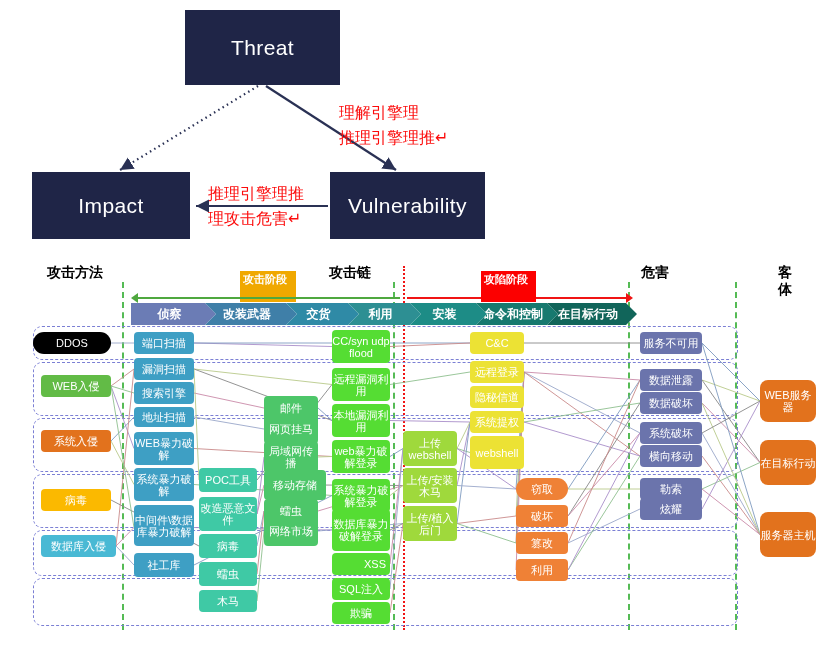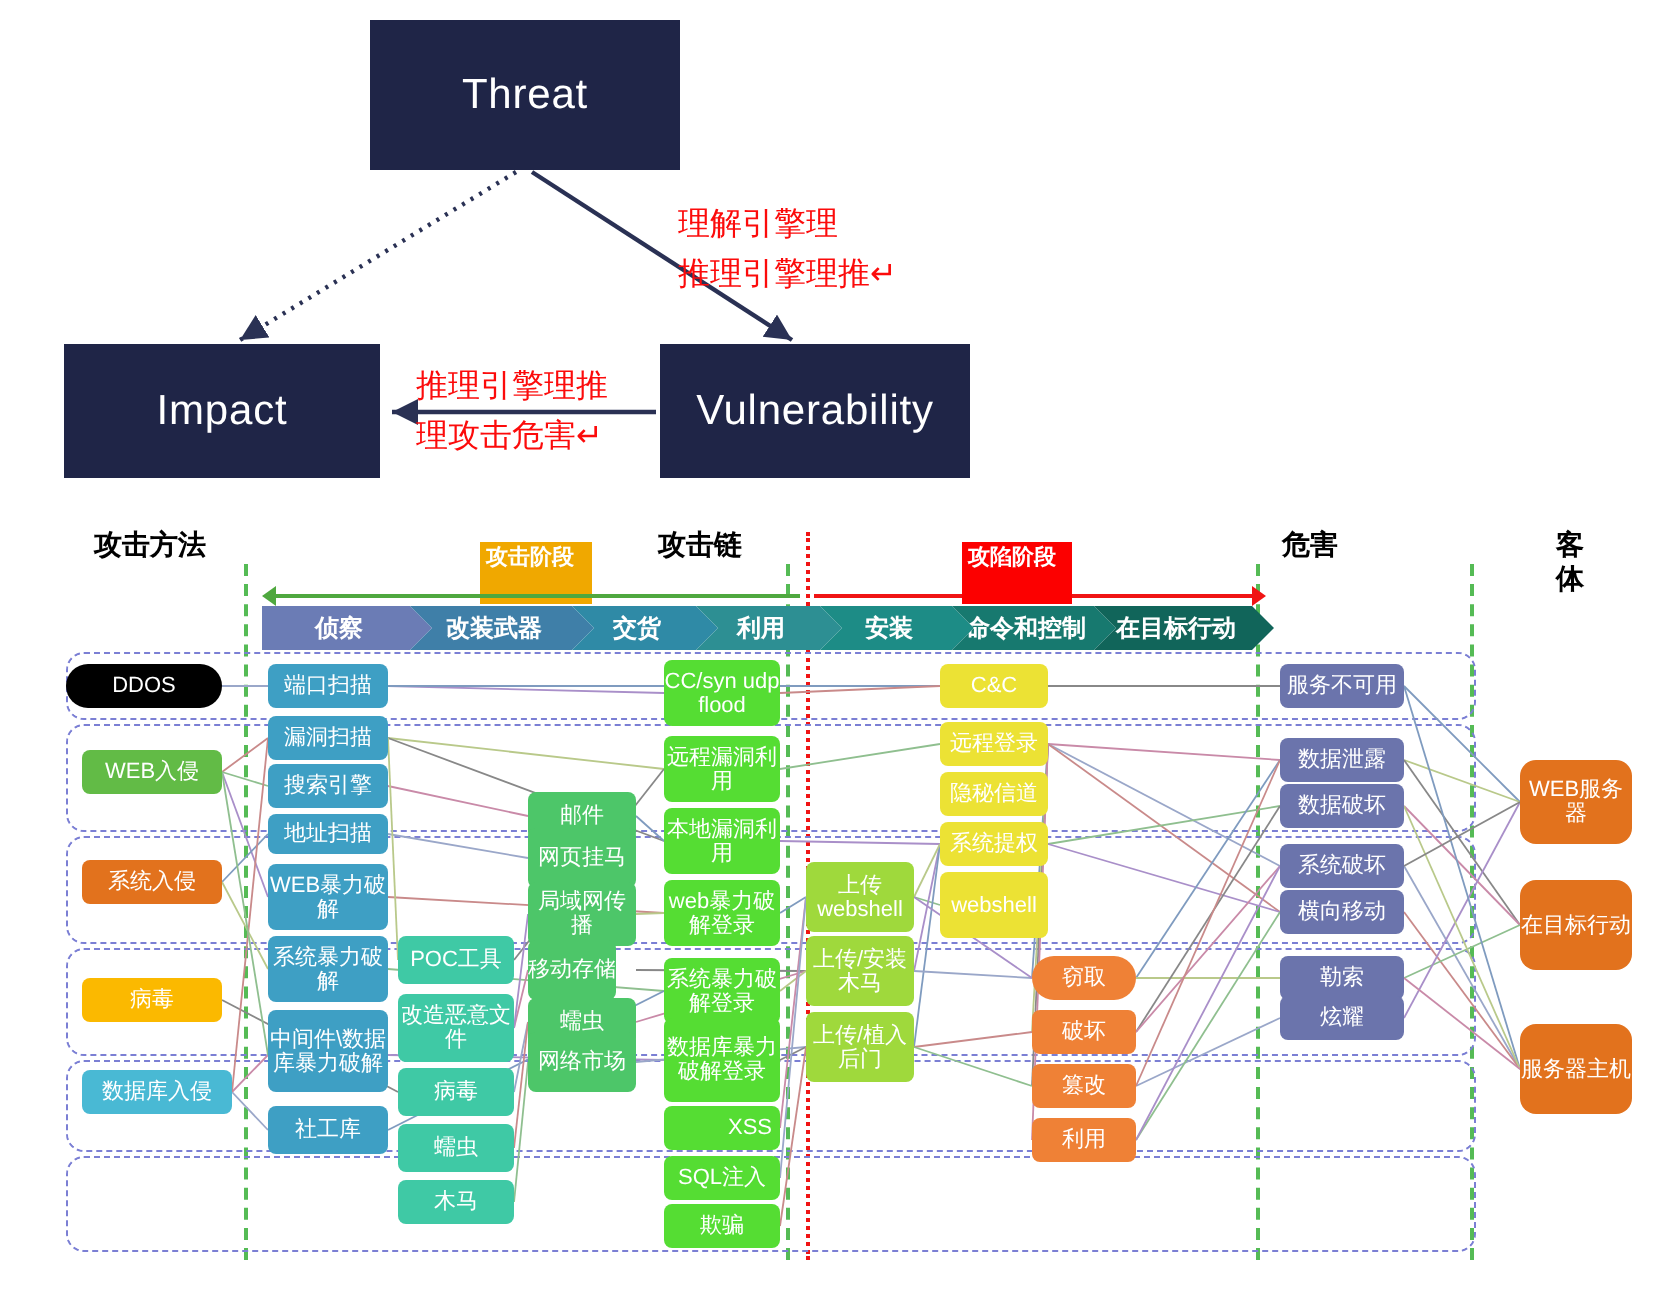--- a/index.html
+++ b/index.html
@@ -293,21 +293,21 @@
       </div>
       <div class="node r4" style="left: 264px; top: 396px; width: 54px; height: 24px; background: rgb(77, 198, 105);">
         <span>邮件</span>
       </div>
       <div class="node r4" style="left: 264px; top: 414px; width: 54px; height: 30px; background: rgb(77, 198, 105);">
         <span>网页挂马</span>
       </div>
       <div class="node r4" style="left: 264px; top: 441px; width: 54px; height: 32px; background: rgb(77, 198, 105);">
         <span>局域网传播</span>
       </div>
-      <div class="node r4" style="left: 264px; top: 470px; width: 44px; height: 30px; background: rgb(77, 198, 105);">
+      <div class="node r4" style="left: 264px; top: 470px; width: 62px; height: 30px; background: rgb(77, 198, 105);">
         <span>移动存储</span>
       </div>
       <div class="node r4" style="left: 264px; top: 499px; width: 54px; height: 24px; background: rgb(77, 198, 105);">
         <span>蠕虫</span>
       </div>
       <div class="node r4" style="left: 264px; top: 516px; width: 54px; height: 30px; background: rgb(77, 198, 105);">
         <span>网络市场</span>
       </div>
       <div class="node r4" style="left: 332px; top: 330px; width: 58px; height: 33px; background: rgb(85, 221, 51);">
         <span>CC/syn udp flood</span>

